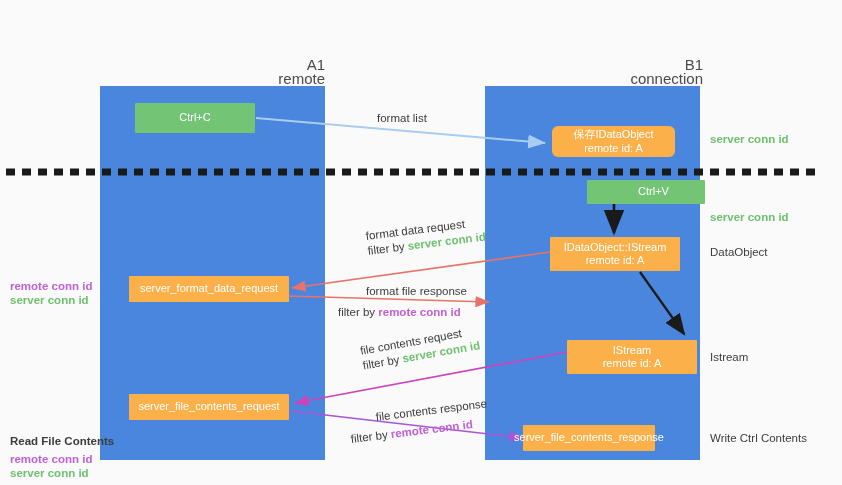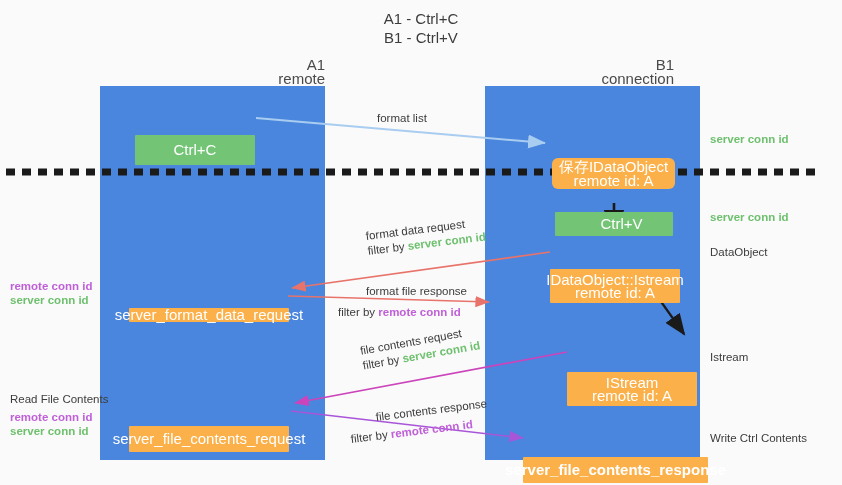--- a/index.html
+++ b/index.html
@@ -56,25 +56,24 @@
 
   
   .node {
     position: absolute;
     box-sizing: border-box;
     display: flex;
     flex-direction: column;
     align-items: center;
     justify-content: center;
     color: #ffffff;
-    font-size: 15px;
+    font-size: 11px;
     line-height: 13.5px;
     text-align: center;
     border-radius: 1px;
-    margin-top: 32px;
   }
   .node.green  { background: #74c476; }
   .node.orange { background: #fbb04a; }
   .node .line2 { display: block; }
 
   
   .annot {
     position: absolute;
     font-size: 11.5px;
     line-height: 14px;
@@ -86,21 +85,21 @@
 
   .annot-stack { position: absolute; white-space: nowrap; }
   .annot-stack > span {
     display: block;
     font-size: 11.5px;
     line-height: 14px;
     white-space: nowrap;
   }
   .annot-stack .c-purple { color: #c060d8; font-weight: bold; }
   .annot-stack .c-green  { color: #6ec06e; font-weight: bold; }
-  .annot-stack .c-dark   { color: #3c3c3c; font-weight: normal; }
+  .annot-stack .c-dark   { color: #3c3c3c; font-weight: bold; margin-top: 42px; }
 
   
   .edge-label {
     position: absolute;
     font-size: 11.5px;
     line-height: 15px;
     color: #3c3c3c;
     white-space: nowrap;
     transform-origin: 0 0;
   }
@@ -114,31 +113,29 @@
     width: 842px;
     height: 485px;
     pointer-events: none;
   }
 </style>
 </head>
 <body>
 
 <div id="stage">
 
-  <div id="title">A1 - Ctrl+C
-B1 - Ctrl+V</div>
 
   <div class="lane" id="lane-a1"></div>
   <div class="lane" id="lane-b1"></div>
 
   <div class="col-header" style="left:100px; top:58px; width:225px;">
     <span class="ch-name">A1</span>
     <span class="ch-sub">remote</span>
   </div>
-  <div class="col-header" style="left:459px; top:58px; width:215px;">
+  <div class="col-header" style="left:488px; top:58px; width:215px;">
     <span class="ch-name">B1</span>
     <span class="ch-sub">connection</span>
   </div>
 
   <svg id="arrows" viewBox="0 0 842 485">
     <defs>
       <marker id="ah-lightblue" markerWidth="9" markerHeight="7" refX="8.5" refY="3.5" orient="auto">
         <polygon points="0 0, 9 3.5, 0 7" fill="#a8cdf0"></polygon>
       </marker>
       <marker id="ah-red" markerWidth="9" markerHeight="7" refX="8.5" refY="3.5" orient="auto">
@@ -169,49 +166,49 @@
 
     <line x1="567" y1="352" x2="295" y2="403" stroke="#cc44bb" stroke-width="1.6" marker-end="url(#ah-magenta)"></line>
 
     <line x1="291" y1="411" x2="523" y2="438" stroke="#a855d8" stroke-width="1.6" marker-end="url(#ah-purple)"></line>
   </svg>
 
   <div class="node green" style="left:135px; top:103px; width:120px; height:30px;">
     <span>Ctrl+C</span>
   </div>
 
-  <div class="node orange" style="left:129px; top:276px; width:160px; height:14px;">
+  <div class="node orange" style="left:129px; top:276px; width:160px; height:26px;">
     <span>server_format_data_request</span>
   </div>
 
   <div class="node orange" style="left:129px; top:394px; width:160px; height:26px;">
     <span>server_file_contents_request</span>
   </div>
 
   <div class="node orange" style="left:552px; top:126px; width:123px; height:31px;border-radius:6px;">
     <span>保存IDataObject</span>
     <span class="line2">remote id: A</span>
   </div>
 
-  <div class="node green" style="left:555px; top:180px; width:118px; height:24px;padding-left:15px;">
+  <div class="node green" style="left:587px; top:180px; width:118px; height:24px;padding-left:15px;">
     <span>Ctrl+V</span>
   </div>
 
   <div class="node orange" style="left:550px; top:237px; width:130px; height:34px;">
-    <span>IDataObject::Istream</span>
+    <span>IDataObject::IStream</span>
     <span class="line2">remote id: A</span>
   </div>
 
 
   <div class="node orange" style="left:567px; top:340px; width:130px; height:34px;">
     <span>IStream</span>
     <span class="line2">remote id: A</span>
   </div>
 
-  <div class="node orange" style="left:523px; top:425px; width:185px; height:26px;font-weight:bold;">
+  <div class="node orange" style="left:523px; top:425px; width:132px; height:26px;">
     <span>server_file_contents_response</span>
   </div>
 
   <div class="edge-label" style="left:377px; top:111px;">
     <span>format list</span>
   </div>
 
   <div class="edge-label" style="left:365px; top:229px; transform: rotate(-7deg);">
     <div><span>format data request</span></div>
     <div><span>filter by </span><span class="c-green">server conn id</span></div>

